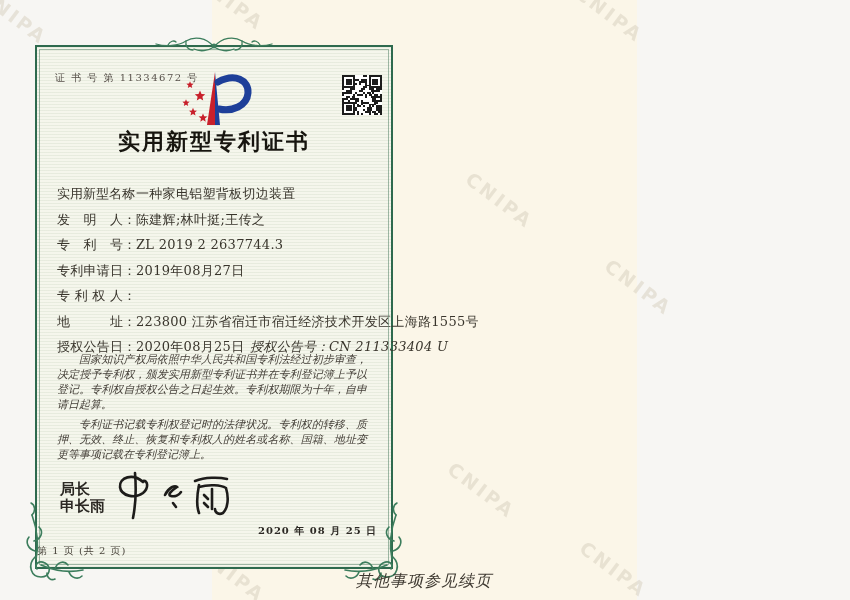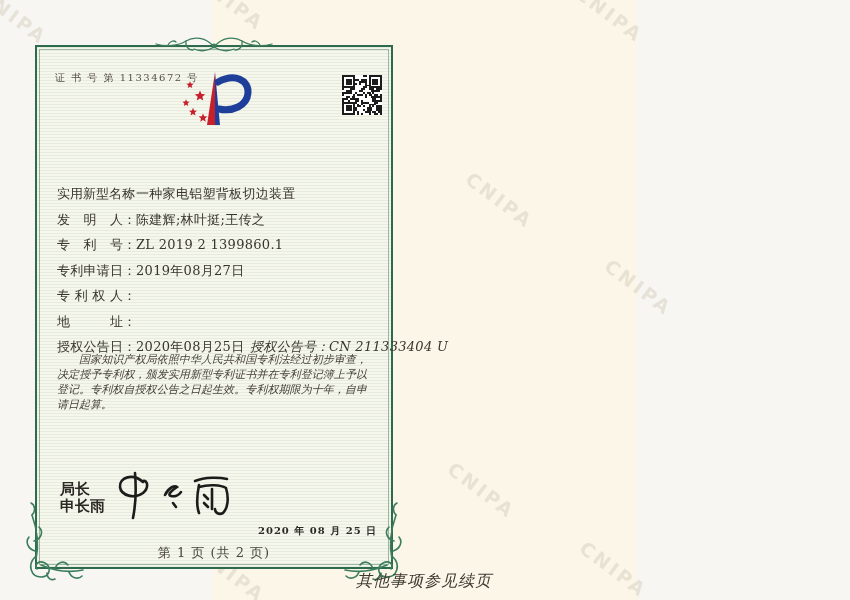--- a/index.html
+++ b/index.html
@@ -45,21 +45,21 @@
   .grant-a{left:0;}
   .grant-b{left:193px;font-style:italic;}
 
   .paras{position:absolute;left:20px;top:305px;width:314px;font-size:11px;line-height:15px;
          color:#46413a;font-style:italic;text-align:justify;}
   .paras p{margin:0 4px 5px 0;text-indent:2em;}
 
   .sig-title{position:absolute;left:23px;top:434px;font-size:15px;font-weight:bold;color:#2c2924;line-height:17px;}
   .sig-ink{position:absolute;left:62px;top:418px;}
   .sig-date{position:absolute;left:221px;top:477px;font-size:10px;font-weight:bold;letter-spacing:1px;color:#2c2924;}
-  .page-ind{position:absolute;left:0;top:497px;width:100%;text-align:center;font-size:13px;color:#4a453c;letter-spacing:1px;}
+  .page-ind{position:absolute;left:0;top:497px;width:100%;text-align:left;font-size:10px;color:#4a453c;letter-spacing:1px;}
 
   .cont-note{position:absolute;left:35px;top:571px;width:354px;text-align:center;font-size:16px;
              font-style:italic;color:#3f3a32;letter-spacing:1px;z-index:2;}
 </style>
 </head>
 <body>
 
 <div id="stage">
 
   <div class="page"></div>
@@ -363,72 +363,75 @@
           <rect x="11.43" y="38.10" width="1.90" height="1.90"></rect>
           <rect x="15.24" y="38.10" width="1.90" height="1.90"></rect>
           <rect x="19.05" y="38.10" width="1.90" height="1.90"></rect>
           <rect x="26.67" y="38.10" width="1.90" height="1.90"></rect>
           <rect x="32.38" y="38.10" width="1.90" height="1.90"></rect>
           <rect x="34.29" y="38.10" width="1.90" height="1.90"></rect>
           <rect x="38.10" y="38.10" width="1.90" height="1.90"></rect>
         </g>
       </svg>
 
+    <div class="title">实用新型专利证书</div>
 
     <div class="fields" id="field-rows">
 
   <div class="frow">
     <span class="flabel">实用新型名称</span>
           <span class="fcolon">：</span>
           <span class="fvalue">一种家电铝塑背板切边装置</span>
   </div>
 
   <div class="frow">
     <span class="flabel">发明人</span>
           <span class="fcolon">：</span>
           <span class="fvalue">陈建辉;林叶挺;王传之</span>
   </div>
 
   <div class="frow">
     <span class="flabel">专利号</span>
           <span class="fcolon">：</span>
-          <span class="fvalue">ZL 2019 2 1399860.1</span>
+          <span class="fvalue">ZL 2019 2 2637744.3</span>
   </div>
 
   <div class="frow">
     <span class="flabel">专利申请日</span>
           <span class="fcolon">：</span>
           <span class="fvalue">2019年08月27日</span>
   </div>
 
   <div class="frow">
     <span class="flabel">专利权人</span>
           <span class="fcolon">：</span>
   </div>
 
   <div class="frow">
     <span class="flabel">地址</span>
           <span class="fcolon">：</span>
+          <span class="fvalue">223800 江苏省宿迁市宿迁经济技术开发区上海路1555号</span>
   </div>
 <div class="grant-row">
         <span class="grant-part grant-a">
           <span class="flabel">授权公告日</span>
             <span class="fcolon">：</span>
             <span class="fvalue">2020年08月25日</span>
         </span>
         <span class="grant-part grant-b">
           <span class="flabel">授权公告号</span>
             <span class="fcolon">：</span>
             <span class="fvalue">CN 211333404 U</span>
         </span>
       </div>
     </div>
 
     <div class="paras">
       <p>国家知识产权局依照中华人民共和国专利法经过初步审查，决定授予专利权，颁发实用新型专利证书并在专利登记簿上予以登记。专利权自授权公告之日起生效。专利权期限为十年，自申请日起算。</p>
+      <p>专利证书记载专利权登记时的法律状况。专利权的转移、质押、无效、终止、恢复和专利权人的姓名或名称、国籍、地址变更等事项记载在专利登记簿上。</p>
     </div>
 
     <div class="sig-title">
       <div>局长</div>
       <div>申长雨</div>
     </div>
 
     <svg class="sig-ink" width="150" height="60" viewBox="0 0 150 60">
       <g fill="none" stroke="#1d1c1a" stroke-width="2.6" stroke-linecap="round">
         <path d="M44,17 C34,8 20,12 21,22 C22,31 36,34 44,28 C50,23 49,15 44,16"></path>

